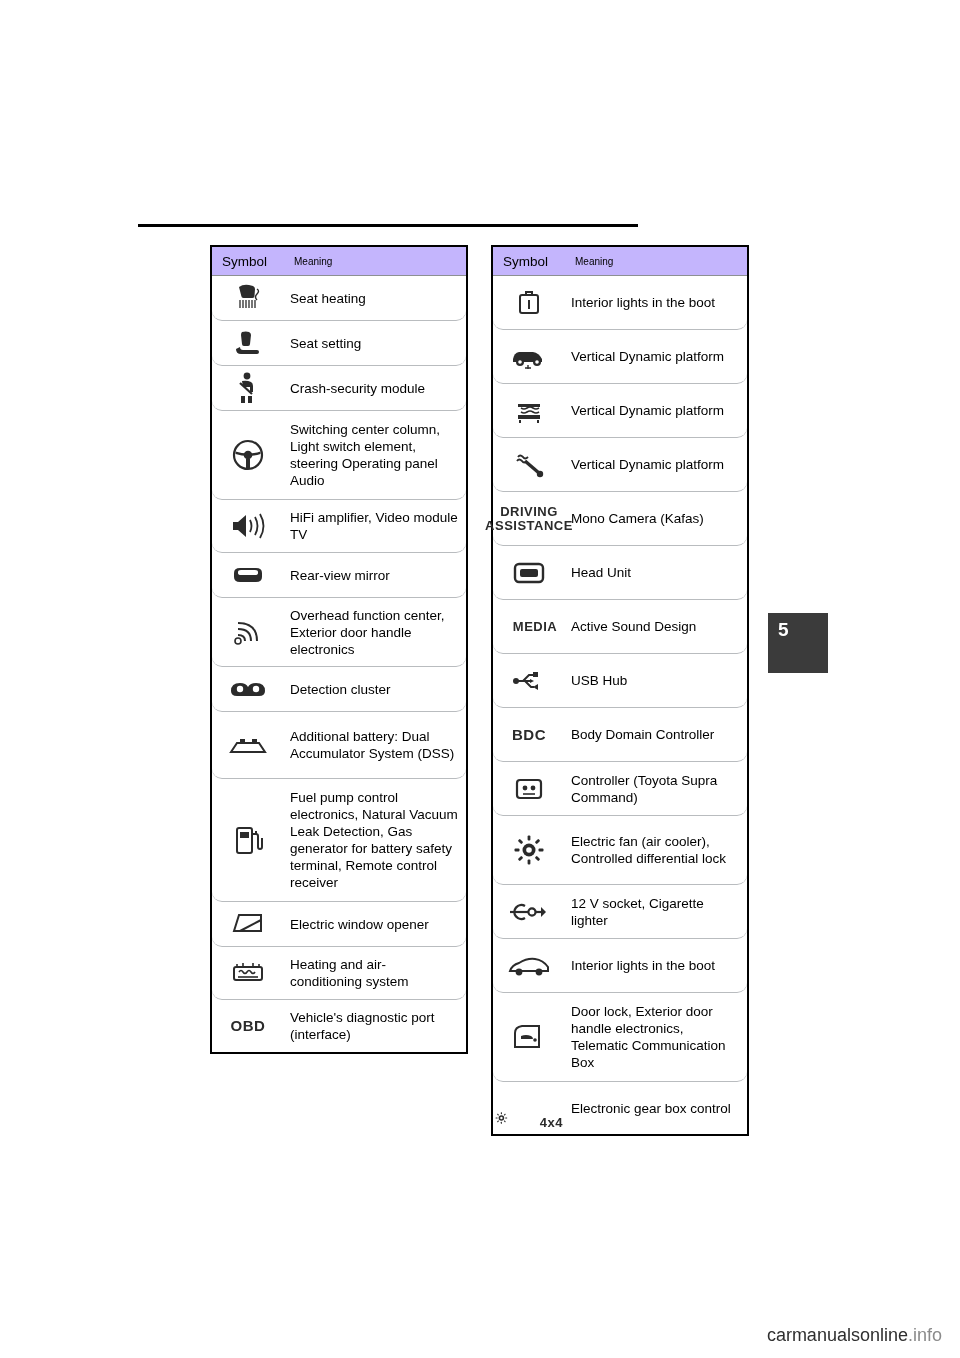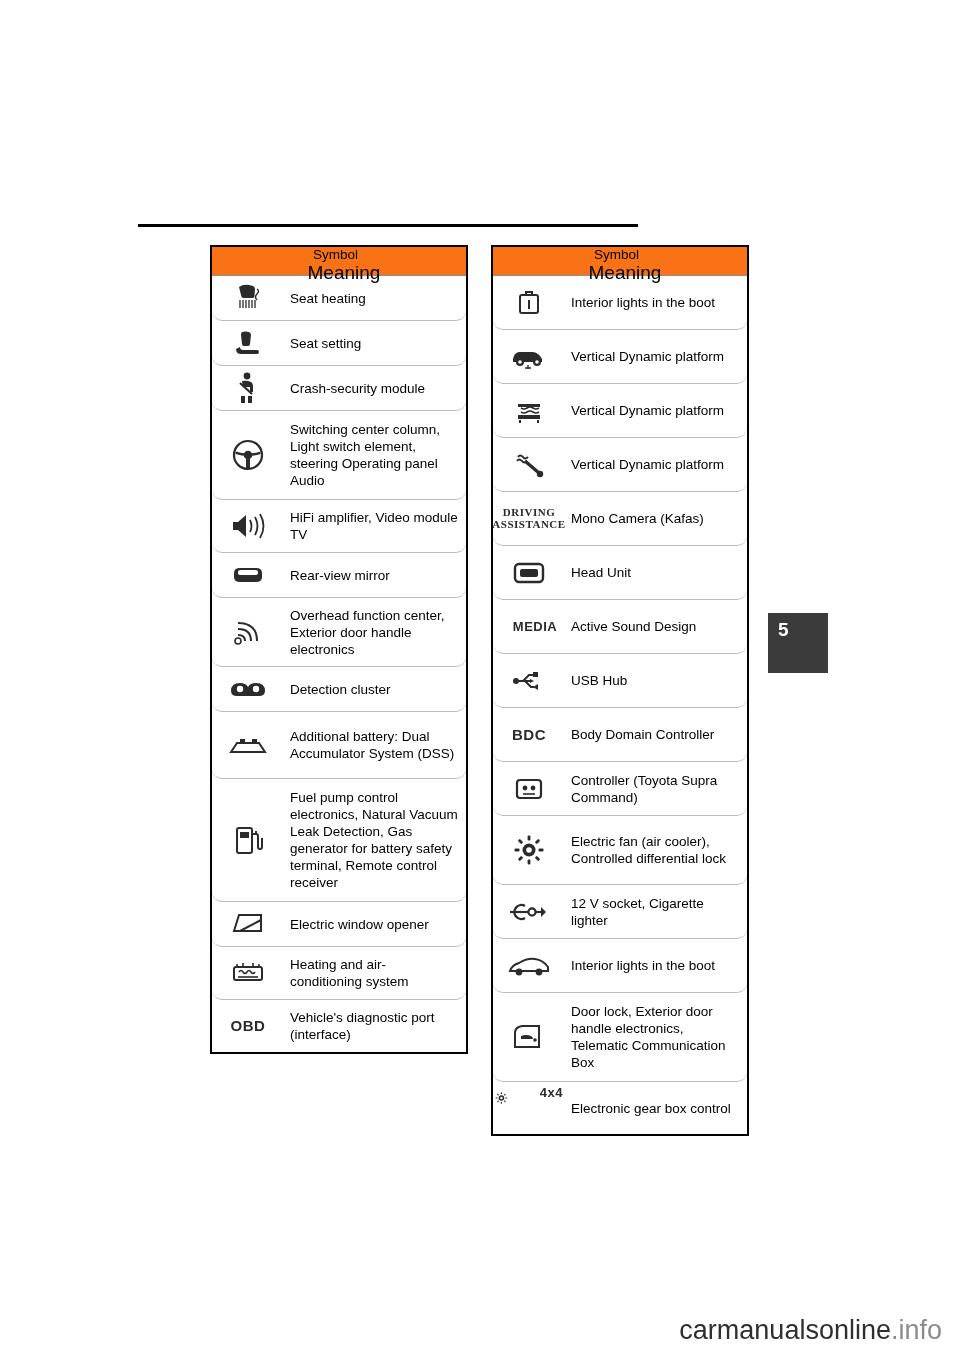--- a/index.html
+++ b/index.html
@@ -49,36 +49,35 @@
     position: absolute;
     border: 2px solid #000;
     box-sizing: border-box;
     background: #fff;
   }
   #table-left  { left: 210px; top: 245px; width: 258px; }
   #table-right { left: 491px; top: 245px; width: 258px; }
 
   .thead {
     display: flex;
-    background: #f97316;
+    background: #c4b5fd;
     border-bottom: 1px solid #8d9093;
     height: 28px;
     align-items: center;
-    flex-direction: column;
   }
   .thead .th-symbol {
     width: 72px;
     padding-left: 10px;
     font-size: 13.5px;
     box-sizing: border-box;
   }
   .thead .th-meaning {
     flex: 1;
     padding-left: 10px;
-    font-size: 19px;
+    font-size: 10px;
     box-sizing: border-box;
   }
 
   .row {
     display: flex;
     align-items: stretch;
     border-bottom: 1px solid #b9bcbf;
     min-height: 44px;
     border-radius: 10px;
   }
@@ -112,29 +111,29 @@
   .icon-text {
     font-weight: bold;
     letter-spacing: 0.5px;
     color: #2b2b2b;
     font-family: "Liberation Sans", sans-serif;
     text-align: center;
     line-height: 1.05;
   }
   .icon-text.sz-16 { font-size: 15px; }
   .icon-text.sz-13 { font-size: 13px; margin-left: 12px; }
-  .icon-text.sz-8  { font-size: 11px; font-family: Liberation Serif, serif; }
-  .icon-combo { display: flex; align-items: flex-start; gap: 20px; }
+  .icon-text.sz-8  { font-size: 13px; }
+  .icon-combo { display: flex; align-items: flex-end; gap: 20px; }
 
   
   .watermark {
     position: absolute;
     right: 18px;
     bottom: 12px;
-    font-size: 27px;
+    font-size: 18px;
     color: #2f2f2f;
     letter-spacing: 0px;
     font-family: "Liberation Sans", sans-serif;
   }
   .watermark .dim { color: #8b8b8b; }
 </style>
 </head>
 <body>
 
 <div class="top-rule"></div>

